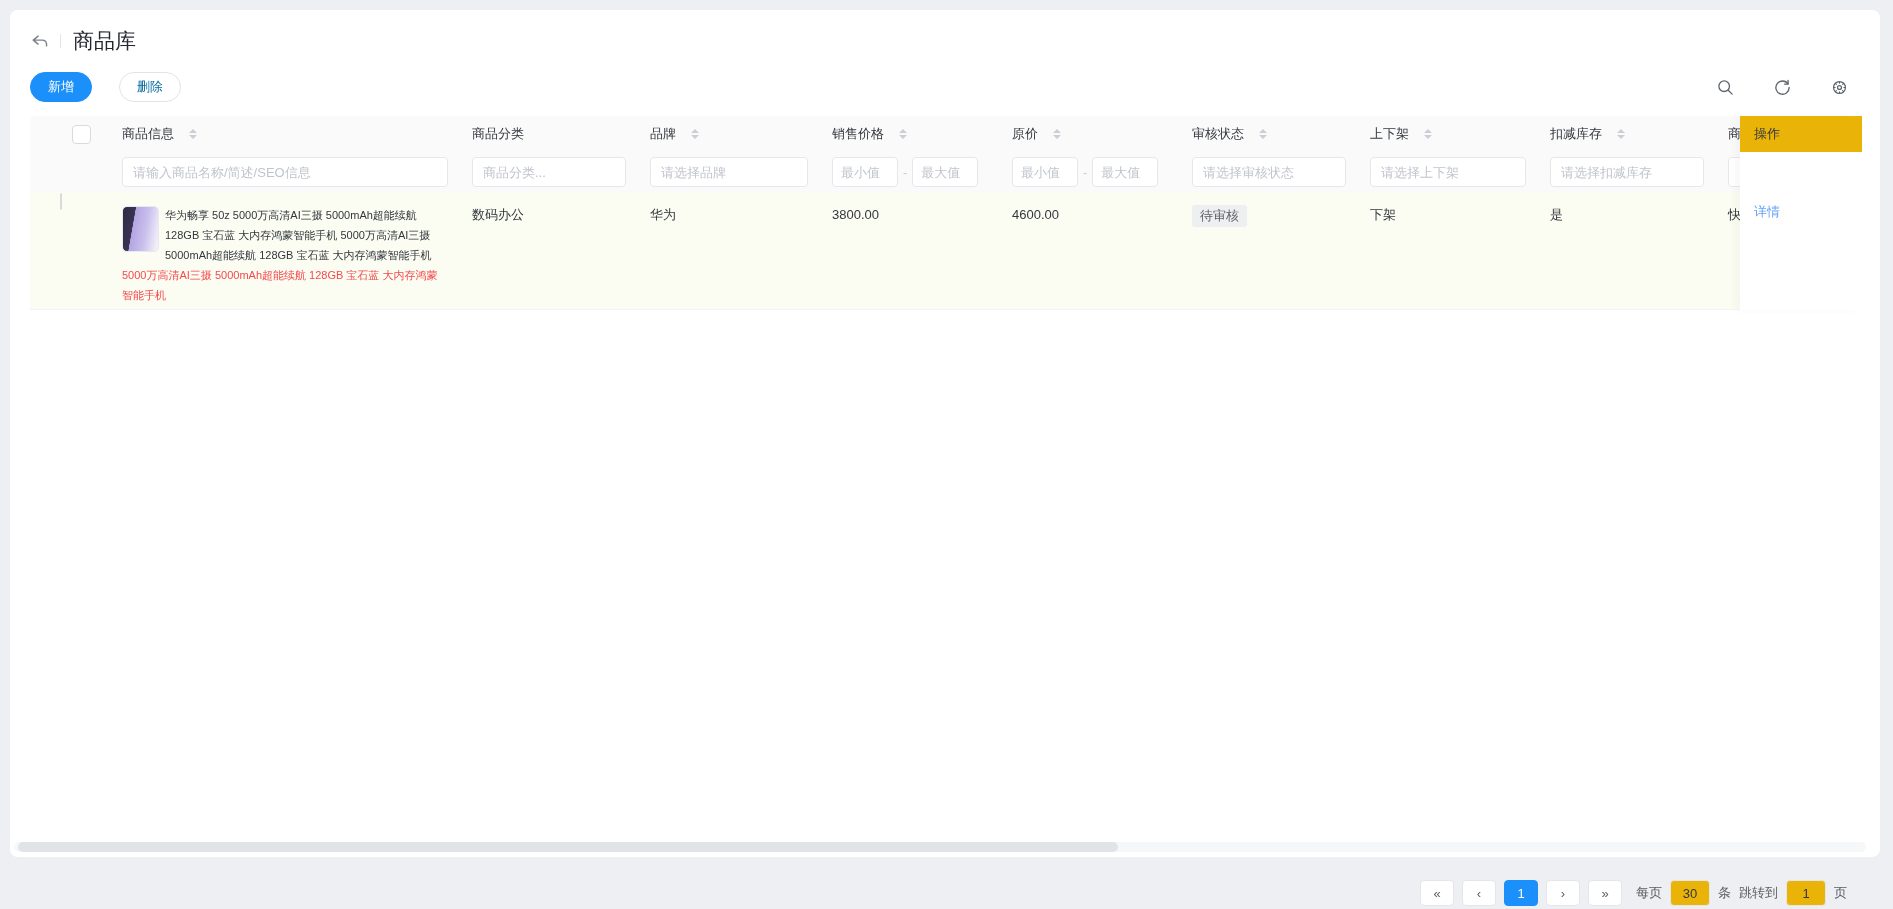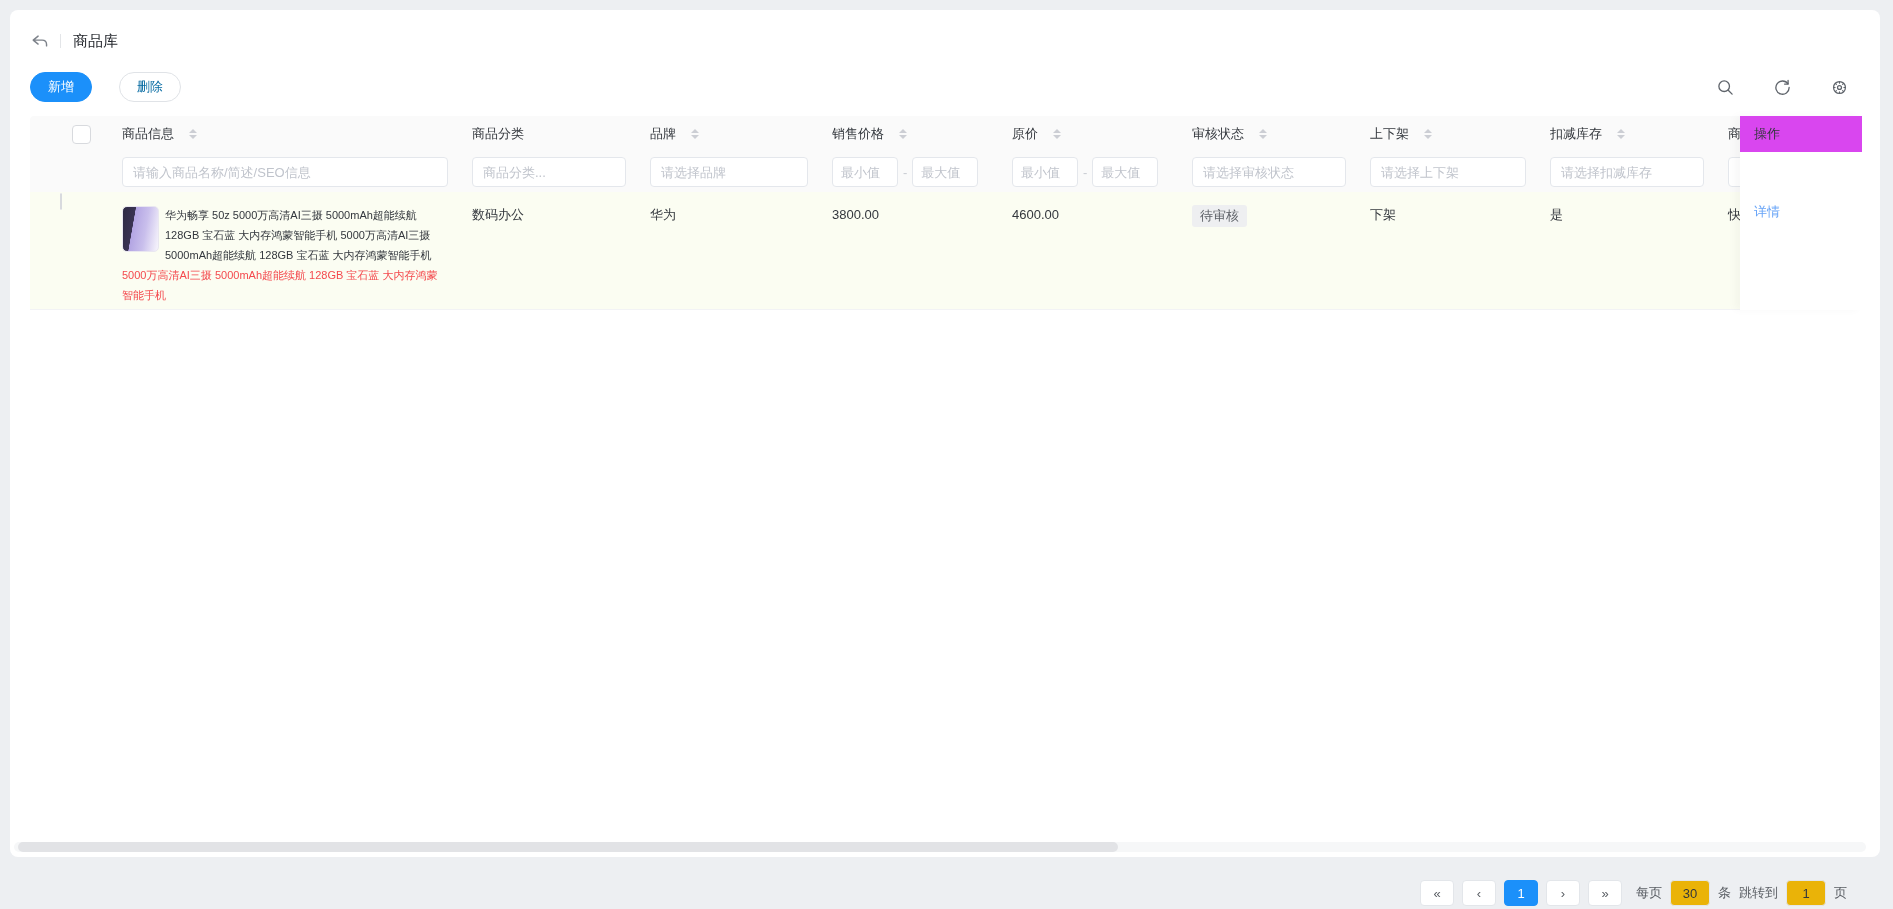--- a/index.html
+++ b/index.html
@@ -12,21 +12,21 @@
   }
   .card {
     position:absolute; left:10px; top:10px; width:1870px; height:847px;
     background:#ffffff; border-radius:8px;
     padding:20px 18px 0 20px;
   }
   
   .page-header { display:flex; align-items:center; height:22px; }
   .back-btn { width:20px; height:18px; cursor:pointer; display:flex; align-items:center; }
   .v-divider { width:1px; height:14px; background:#e3e5e8; margin:0 12px 0 10px; }
-  .page-title { font-size:15px; font-weight:500; color:#25282e; }
+  .page-title { font-size:21px; font-weight:500; color:#25282e; }
   
   .toolbar { margin-top:20px; display:flex; align-items:center; height:30px; }
   .btn { height:30px; border-radius:15px; font-size:13px; padding:0 17px; cursor:pointer;
          border:1px solid transparent; display:inline-flex; align-items:center; }
   .btn-primary { background:#1b90fa; color:#fff; border-color:#1b90fa; }
   .btn-plain { background:#fff; color:#0369a1; border-color:#e0e3e7; margin-left:27px; }
   .toolbar-icons { margin-left:auto; display:flex; align-items:center; gap:40px; margin-right:14px; }
   .tool-icon { width:17px; height:17px; cursor:pointer; }
   .tool-icon svg { display:block; }
   
@@ -62,21 +62,21 @@
   .product-cell { font-size:11px; }
   .thumb { float:left; width:37px; height:46px; border-radius:5px; margin:1px 6px 2px 0;
            border:1px solid #e9e7f0;
            background:linear-gradient(100deg,#2e2b44 0%,#3a3353 30%,#b3a5e3 31%,#c9bfec 62%,#ece8f8 90%,#f7f5fc 100%); }
   .red-text { color:#f4494d; display:block; }
   .badge { display:inline-block; background:#eeeff1; color:#5c6066; border-radius:3px;
            padding:2px 8px; line-height:18px; }
   
   .fixed-col { position:absolute; top:0; right:0; width:122px; height:194px; background:#fff;
                z-index:2; box-shadow:-5px 0 8px rgba(0,0,0,0.03); }
-  .fixed-head { height:36px; background:#d946ef; display:flex; align-items:center;
+  .fixed-head { height:36px; background:#eab308; display:flex; align-items:center;
                 padding:0 14px; font-weight:500; color:#33373d; }
   .fixed-filter { height:40px; background:#fff; }
   .fixed-cell { padding:11px 14px 0 14px; }
   .link { color:#66a3f7; cursor:pointer; text-decoration:none; }
   
   .h-scrollbar { position:absolute; left:4px; right:14px; bottom:5px; height:10px;
                  background:#f6f7f8; border-radius:5px; }
   .h-scrollbar .thumb-bar { position:absolute; left:4px; top:0; height:10px; width:1100px;
                  background:#e2e3e6; border-radius:5px; cursor:pointer; }
   

